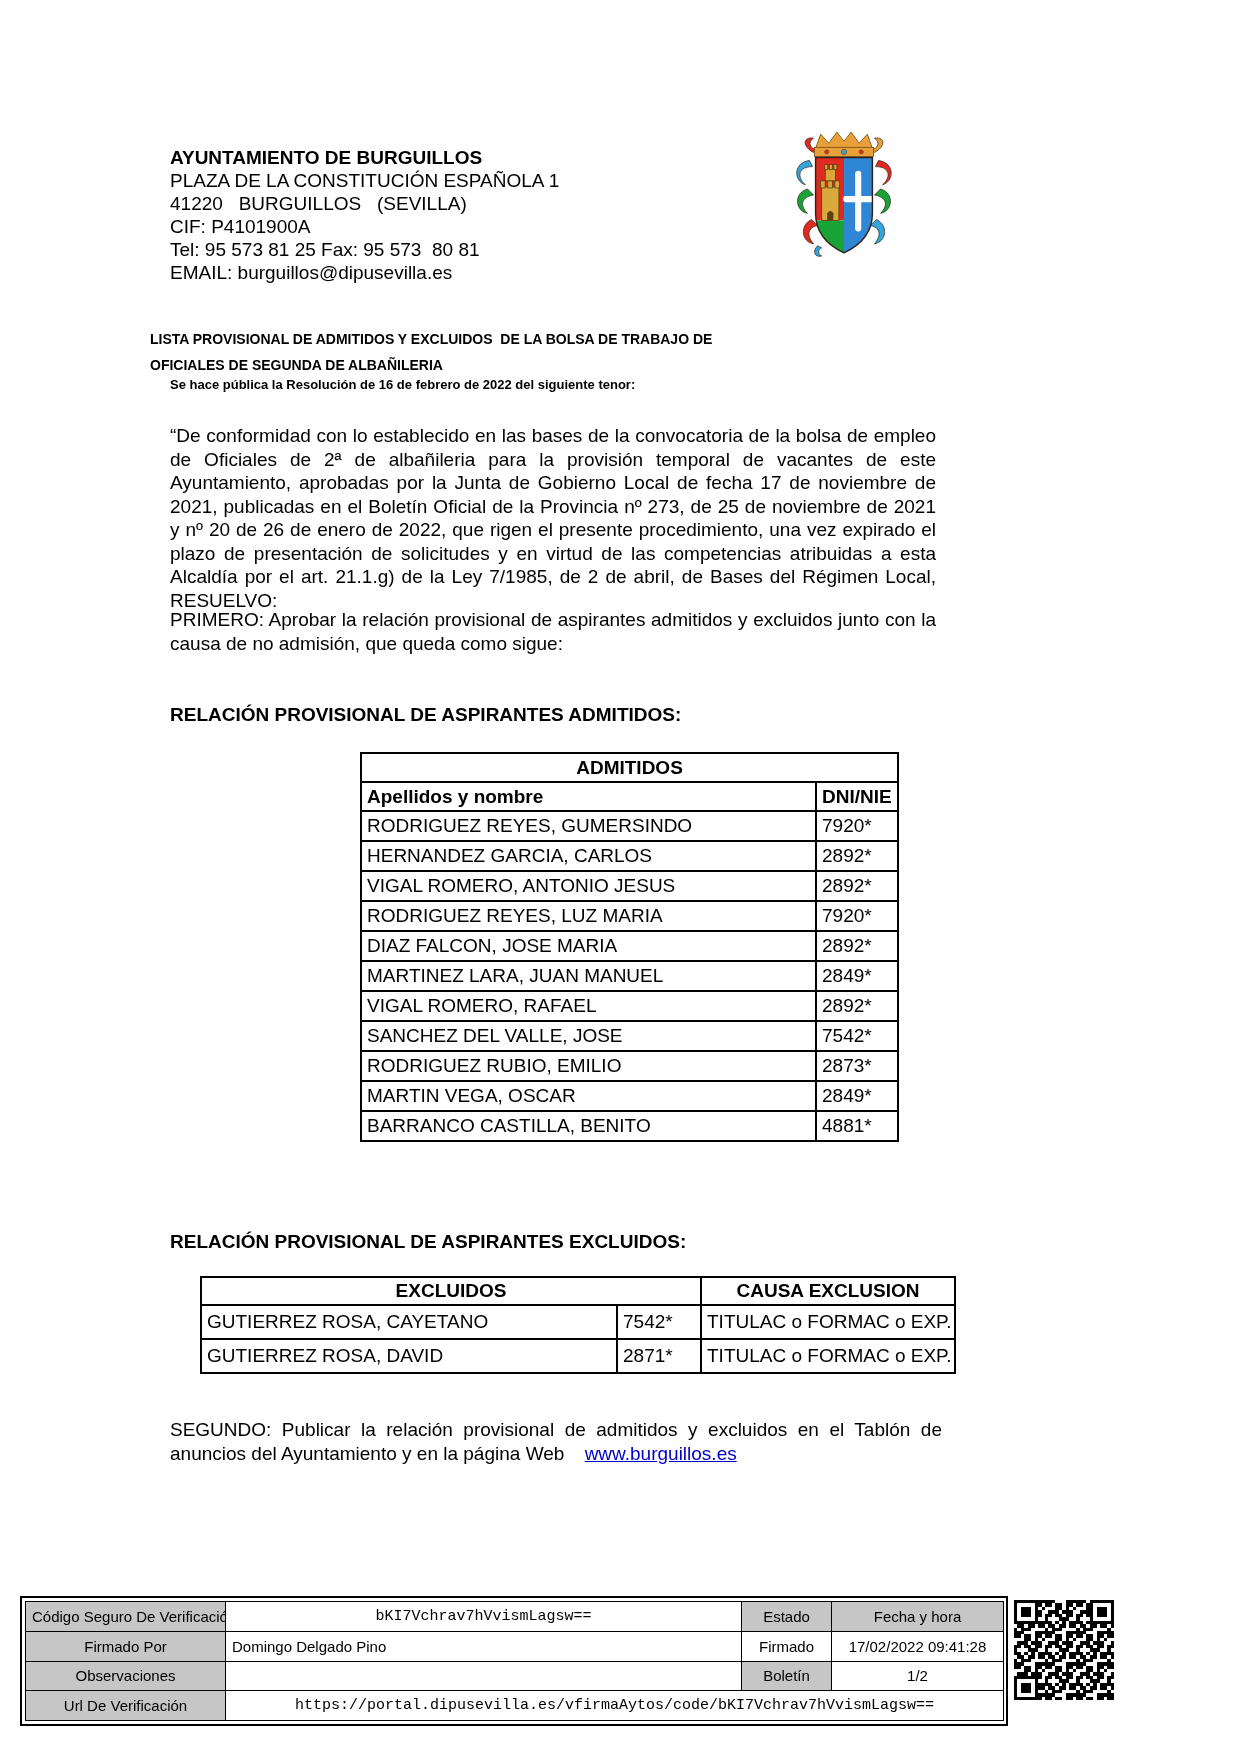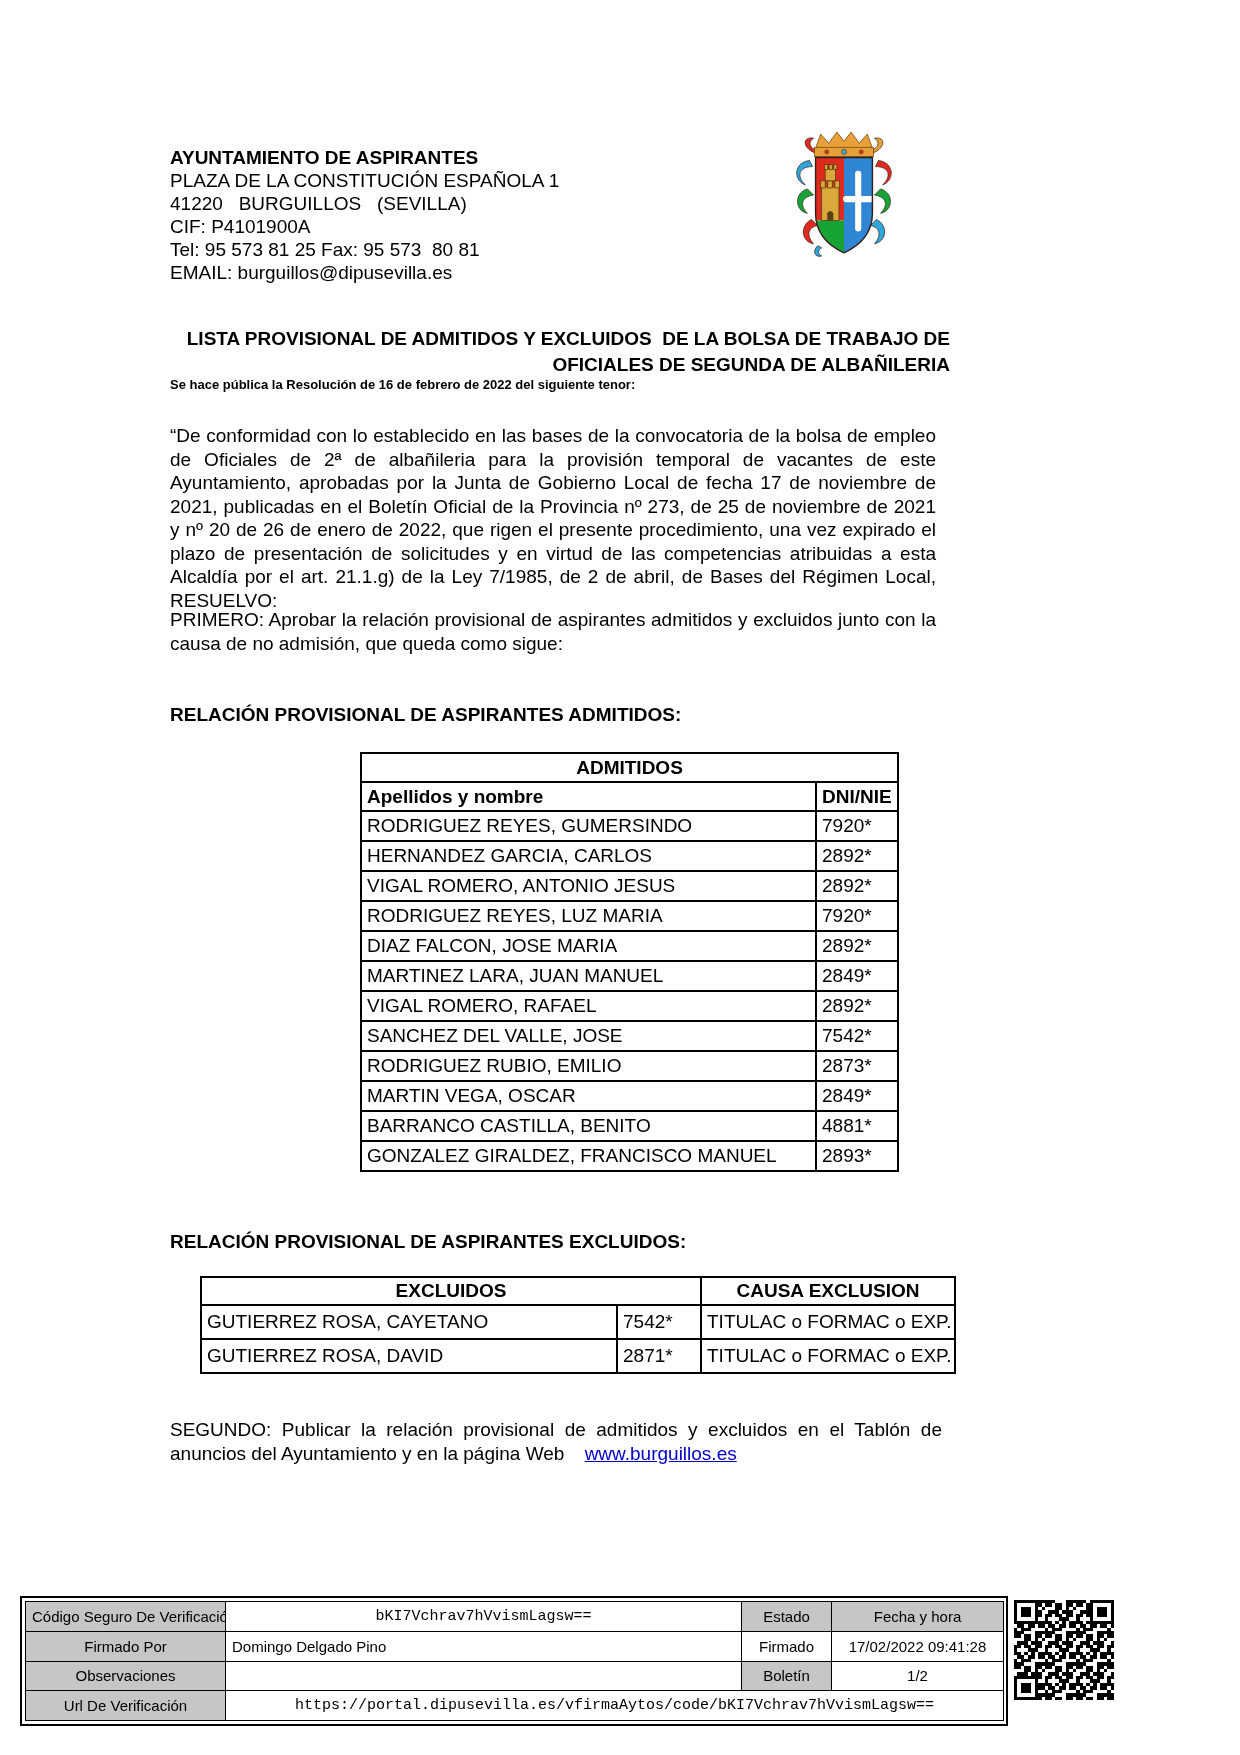--- a/index.html
+++ b/index.html
@@ -12,22 +12,22 @@
   .bold{font-weight:bold;}
   .pre{white-space:pre-wrap;}
 
   
   .letterhead{left:170px;top:146px;font-size:19px;line-height:23px;}
 
   
   .crest{left:782px;top:126px;width:124px;height:134px;}
 
   
-  .title-block{left:150px;top:326px;width:800px;text-align:right;
-    font-weight:bold;font-size:19px;line-height:26px;}
+  .title-block{left:150px;top:326px;width:800px;text-align:left;
+    font-weight:bold;font-size:14px;line-height:26px;}
 
   .intro{left:170px;top:377px;width:790px;font-size:13px;font-weight:bold;}
 
   .para{font-size:19px;line-height:23.5px;text-align:justify;}
   .para1{left:170px;top:424px;width:766px;}
   .primero{left:170px;top:608px;width:766px;}
   .segundo{left:170px;top:1418px;width:772px;}
 
   .section-heading{left:170px;top:704px;width:890px;text-align:left;
     font-weight:bold;font-size:19px;}
@@ -57,21 +57,21 @@
   .mono{font-family:"Liberation Mono","DejaVu Sans Mono",monospace;font-size:14.5px;}
   .qr{left:1014px;top:1600px;width:100px;height:100px;}
   .qr rect{fill:#000;}
 </style>
 </head>
 <body>
 
 <div>
 
   <div class="abs letterhead">
-    <div class="bold pre">AYUNTAMIENTO DE ASPIRANTES</div>
+    <div class="bold pre">AYUNTAMIENTO DE BURGUILLOS</div>
     <div class="pre">PLAZA DE LA CONSTITUCIÓN ESPAÑOLA 1</div>
     <div class="pre">41220   BURGUILLOS   (SEVILLA)</div>
     <div class="pre">CIF: P4101900A</div>
     <div class="pre">Tel: 95 573 81 25 Fax: 95 573  80 81</div>
     <div class="pre">EMAIL: burguillos@dipusevilla.es</div>
   </div>
 
   <svg class="abs crest" viewBox="0 0 120 132">
 
     <g stroke="#33201a" stroke-width="0.7">
@@ -190,24 +190,20 @@
           <td>RODRIGUEZ RUBIO, EMILIO</td>
           <td>2873*</td>
         </tr>
     <tr>
           <td>MARTIN VEGA, OSCAR</td>
           <td>2849*</td>
         </tr>
     <tr>
           <td>BARRANCO CASTILLA, BENITO</td>
           <td>4881*</td>
-        </tr>
-    <tr>
-          <td>GONZALEZ GIRALDEZ, FRANCISCO MANUEL</td>
-          <td>2893*</td>
         </tr>
   </tbody>
     </table>
 
   <div class="abs section-heading h-excluded">RELACIÓN PROVISIONAL DE ASPIRANTES EXCLUIDOS:</div>
 
   <table class="abs excluded-table">
     <colgroup>
         <col style="width:416px">
         <col style="width:84px">

